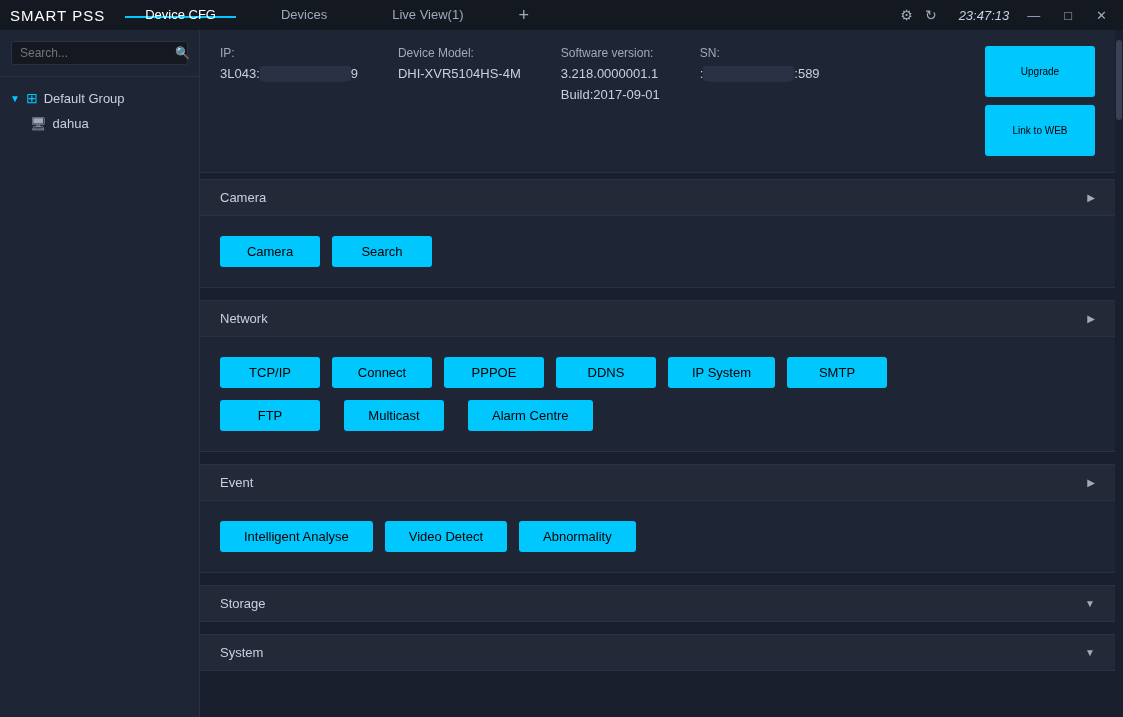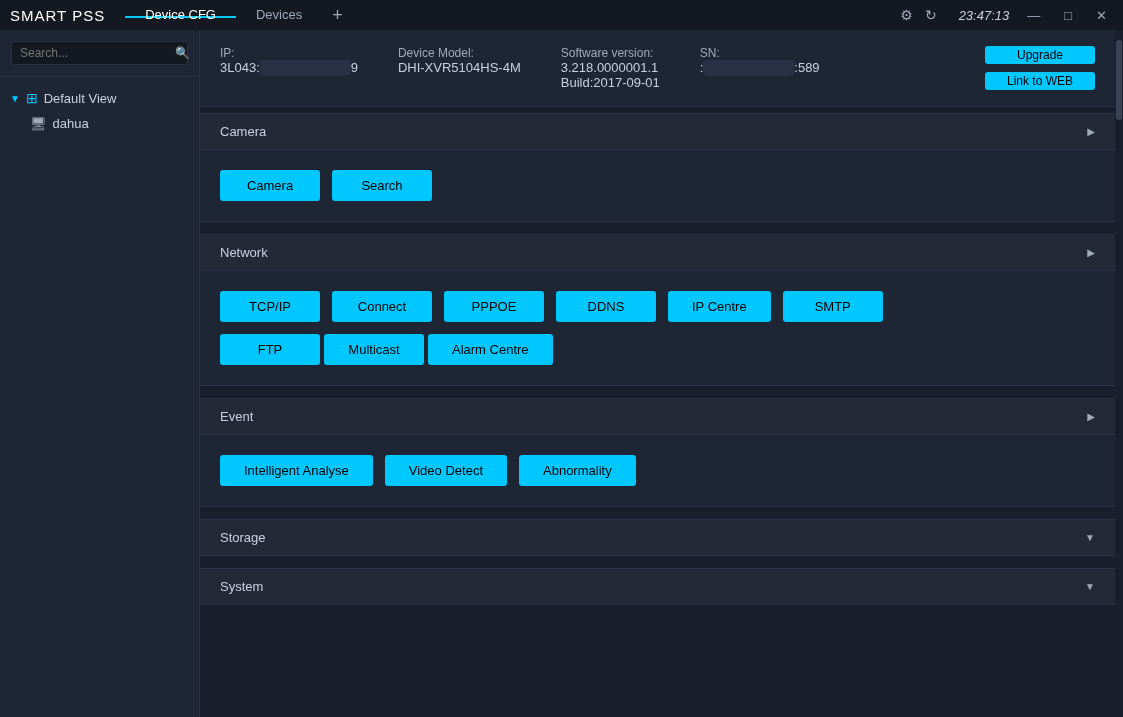--- a/index.html
+++ b/index.html
@@ -30,20 +30,21 @@
       font-weight: bold;
       letter-spacing: 1px;
       margin-right: 20px;
     }
     .title-bar-logo span { font-weight: normal; }
     .title-bar-tabs {
       display: flex;
       flex: 1;
       height: 100%;
       align-items: center;
+      gap: 25px;
     }
     .tab-item {
       padding: 0 20px;
       height: 100%;
       display: flex;
       align-items: center;
       color: #a0aab8;
       cursor: pointer;
       font-size: 13px;
       border-bottom: 2px solid transparent;
@@ -173,43 +174,43 @@
     .device-info {
       background: #1e2535;
       margin: 0;
       padding: 16px 20px;
       border-bottom: 1px solid #2a3145;
       display: flex;
       align-items: flex-start;
       gap: 40px;
       flex-wrap: wrap;
     }
-    .info-group { display: flex; flex-direction: column; }
+    .info-group { display: flex; flex-direction: column; gap: 6px; }
     .info-label { color: #a0aab8; font-size: 12px; }
     .info-value { color: #c8d0e0; font-size: 13px; }
     .info-value .masked {
       background: #2a3145;
       color: #2a3145;
       padding: 0 4px;
       border-radius: 2px;
     }
     .info-buttons {
       margin-left: auto;
       display: flex;
       flex-direction: column;
       gap: 8px;
     }
     .btn-cyan {
       background: #00c8ff;
       color: #000;
       border: none;
-      padding: 2px 20px;
+      padding: 20px 20px;
       border-radius: 3px;
       cursor: pointer;
-      font-size: 12px;
+      font-size: 10px;
       font-weight: 500;
       min-width: 110px;
     }
 
     
     .section-panel {
       margin: 6px 0;
     }
     .section-header {
       background: #242938;
@@ -272,20 +273,23 @@
 <div class="title-bar">
   <div class="title-bar-logo">
     <span>SMART </span><span>PSS</span>
   </div>
   <div class="title-bar-tabs">
     <div class="tab-item active">
       <span>Device CFG</span>
     </div>
     <div class="tab-item">
       <span>Devices</span>
+    </div>
+    <div class="tab-item">
+      <span>Live View(1)</span>
     </div>
     <div class="tab-add">+</div>
   </div>
   <div class="title-bar-controls">
     <span class="icon">⚙</span>
     <span class="icon">↻</span>
     <span class="title-bar-time">23:47:13</span>
     <span class="win-btn">—</span>
     <span class="win-btn">□</span>
     <span class="win-btn close">✕</span>
@@ -298,21 +302,21 @@
     <div class="search-bar">
       <div class="search-input-wrap">
         <input type="text" placeholder="Search..." style="">
         <span class="search-icon">🔍</span>
       </div>
     </div>
     <div class="tree-area">
       <div class="tree-group">
         <span class="arrow">▼</span>
         <span class="group-icon">⊞</span>
-        <span>Default View</span>
+        <span>Default Group</span>
       </div>
       <div class="tree-child">
         <span class="device-icon">🖥</span>
         <span>dahua</span>
       </div>
     </div>
   </div>
 
   <div style="flex:1; display:flex; overflow:hidden;">
     <div class="content-area">
@@ -360,24 +364,24 @@
         <div class="section-header">
           <span class="section-title">Network</span>
           <span class="section-arrow">▶</span>
         </div>
         <div class="section-body">
           <div style="display:flex; flex-wrap:wrap; gap:12px; width:100%;">
             <button class="btn-section">TCP/IP</button>
             <button class="btn-section">Connect</button>
             <button class="btn-section">PPPOE</button>
             <button class="btn-section">DDNS</button>
-            <button class="btn-section">IP Centre</button>
+            <button class="btn-section">IP System</button>
             <button class="btn-section">SMTP</button>
           </div>
-          <div style="display:flex; flex-wrap:wrap; gap:4px; width:100%;">
+          <div style="display:flex; flex-wrap:wrap; gap:24px; width:100%;">
             <button class="btn-section">FTP</button>
             <button class="btn-section">Multicast</button>
             <button class="btn-section">Alarm Centre</button>
           </div>
         </div>
       </div>
 
       <div class="section-panel">
         <div class="section-header">
           <span class="section-title">Event</span>

